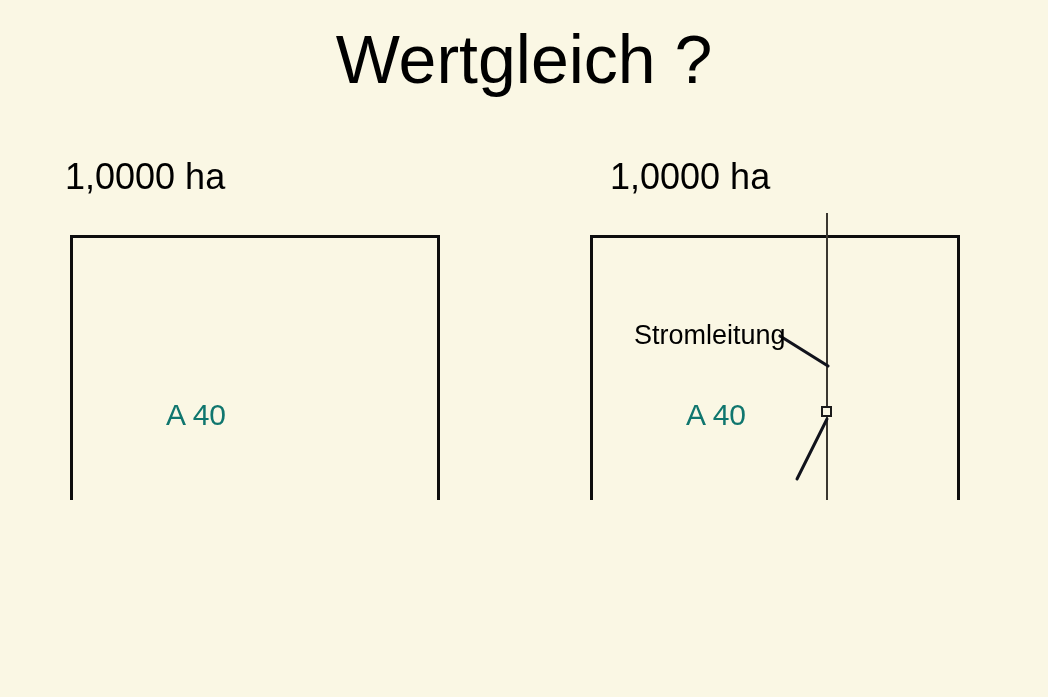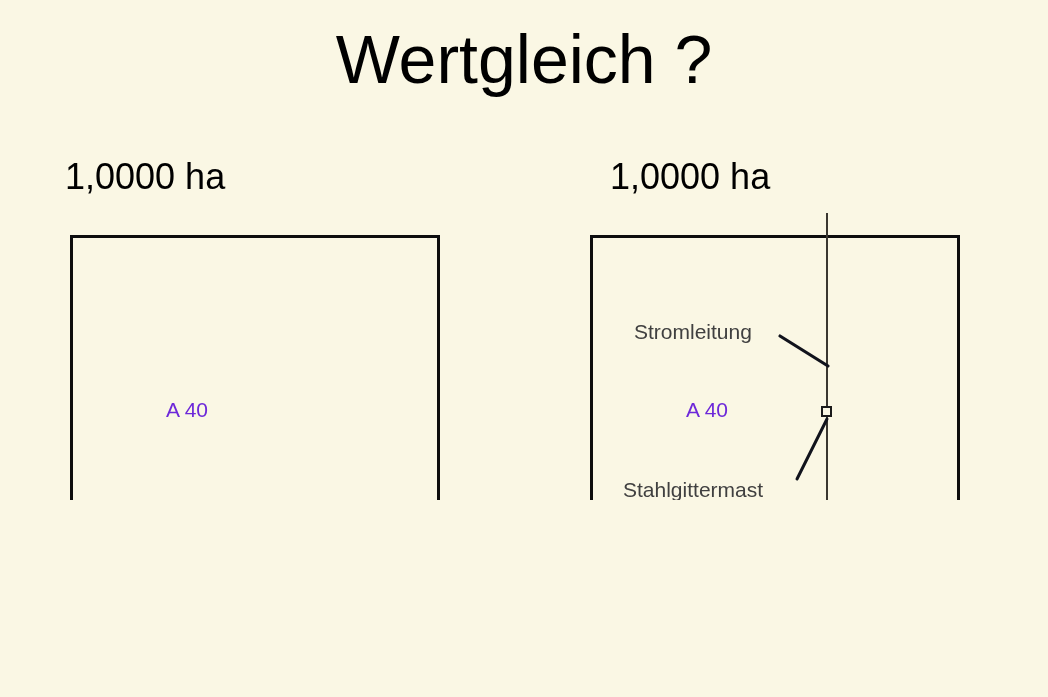--- a/index.html
+++ b/index.html
@@ -62,23 +62,23 @@
     background: transparent;
   }
   .parcel.left  { left: 70px; }
   .parcel.right { left: 590px; }
 
   
   .road-label {
     position: absolute;
     top: 398px;
     font-family: "Liberation Sans", sans-serif;
-    font-size: 21px;
+    font-size: 30px;
     font-weight: 400;
-    color: #6d28d9;
+    color: #0f766e;
     white-space: pre;
   }
   .road-label.left  { left: 166px; }
   .road-label.right { left: 686px; }
 
   
   .power-line {
     position: absolute;
     left: 826px;
     top: 213px;
@@ -96,23 +96,23 @@
     height: 11px;
     box-sizing: border-box;
     border: 2px solid #1a1a1a;
     background: #faf7e4;
   }
 
   
   .annotation {
     position: absolute;
     font-family: "Liberation Sans", sans-serif;
-    font-size: 21px;
+    font-size: 27px;
     font-weight: 400;
-    color: #404040;
+    color: #000000;
     white-space: pre;
   }
   .annotation.stromleitung   { left: 634px; top: 320px; }
   .annotation.stahlgittermast{ left: 623px; top: 478px; }
 
   
   .leader-svg {
     position: absolute;
     left: 0;
     top: 0;
@@ -144,15 +144,14 @@
 
   <div class="pylon-marker"></div>
 
   <svg class="leader-svg" viewBox="0 0 1048 697">
     <line x1="780" y1="336" x2="828" y2="366" stroke="#11131c" stroke-width="3.2" stroke-linecap="round"></line>
     <line x1="797" y1="479" x2="827" y2="419" stroke="#11131c" stroke-width="3.0" stroke-linecap="round"></line>
   </svg>
 
   <div class="annotation stromleitung">Stromleitung</div>
 
-  <div class="annotation stahlgittermast">Stahlgittermast</div>
 
 </div>
 
 </body></html>

